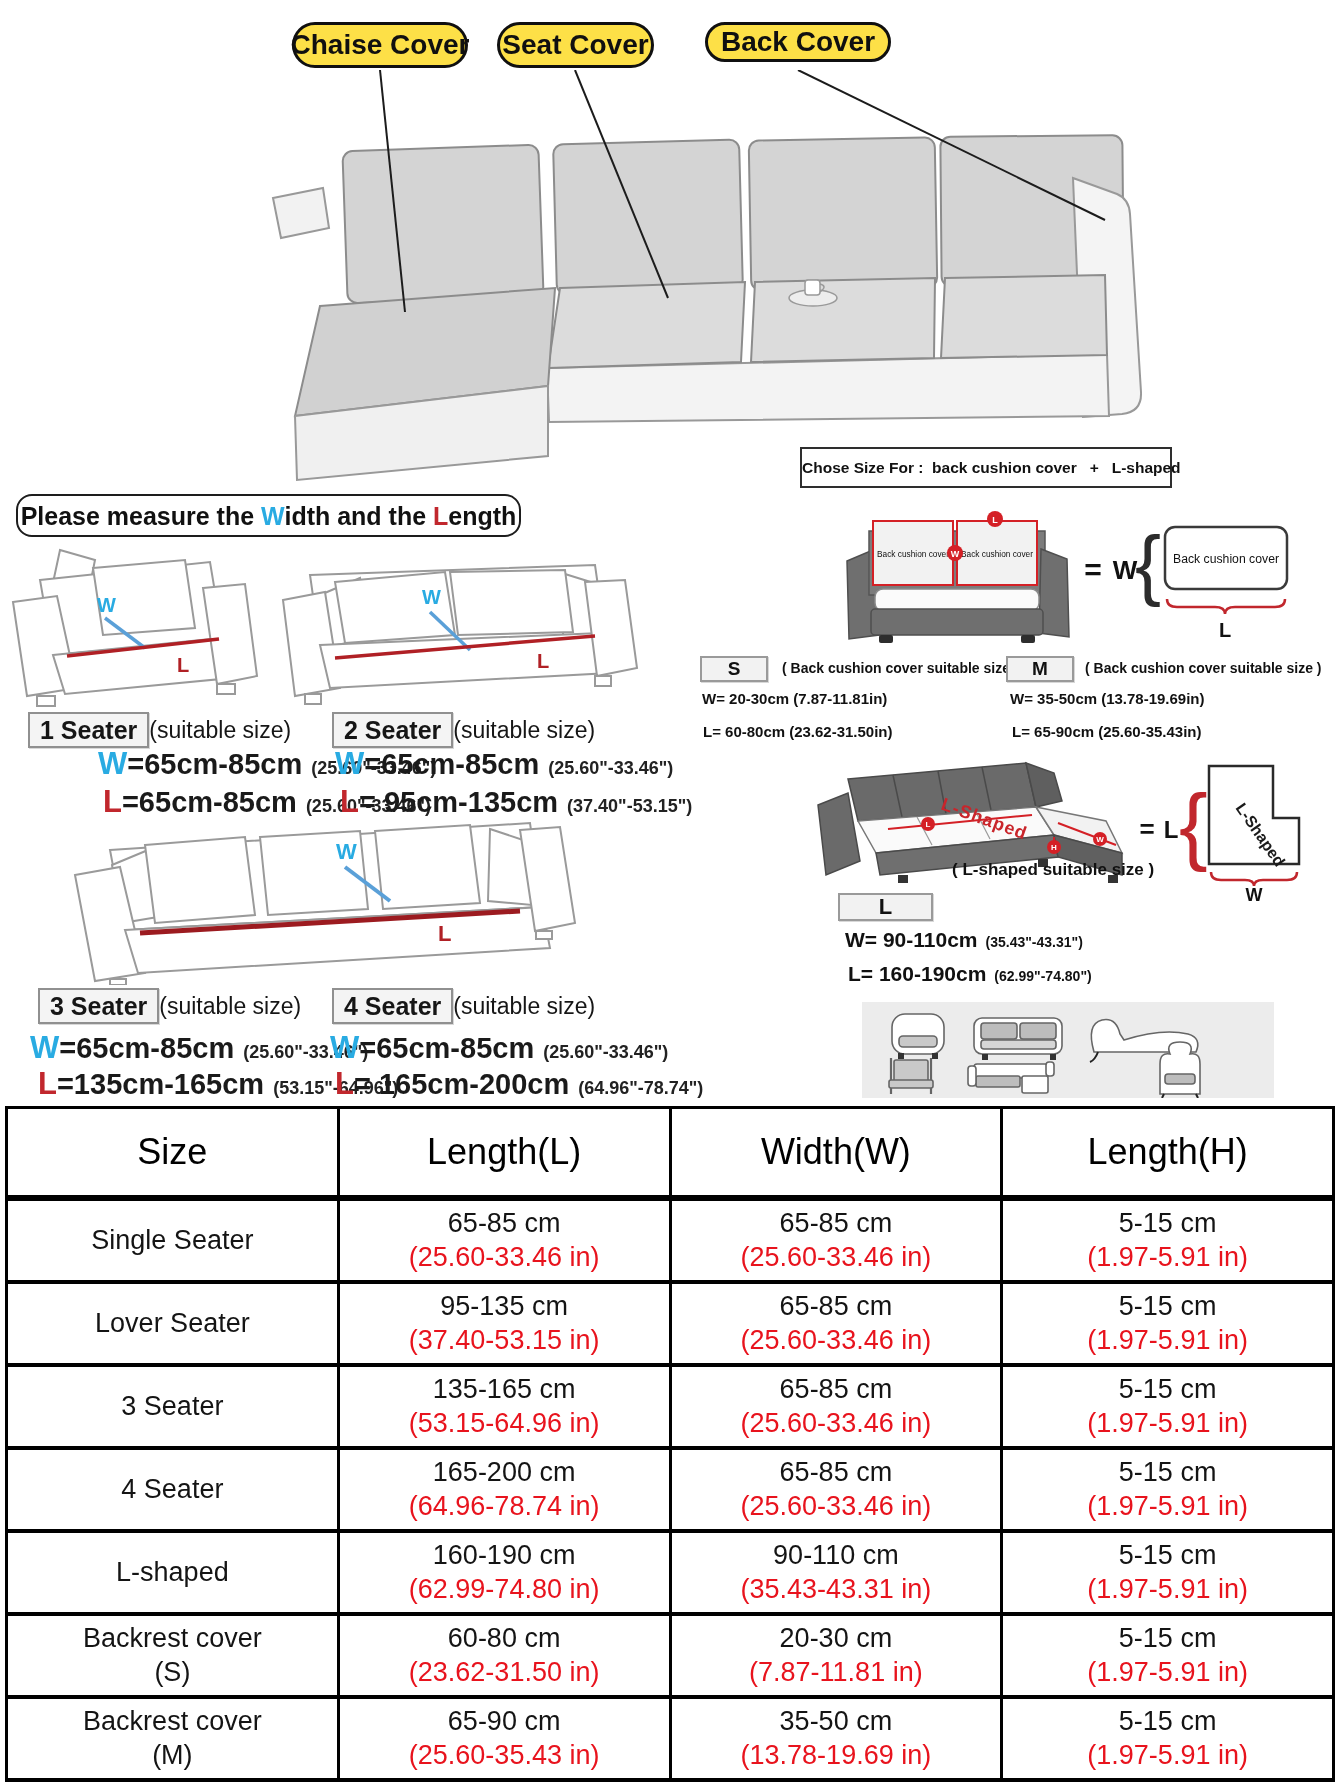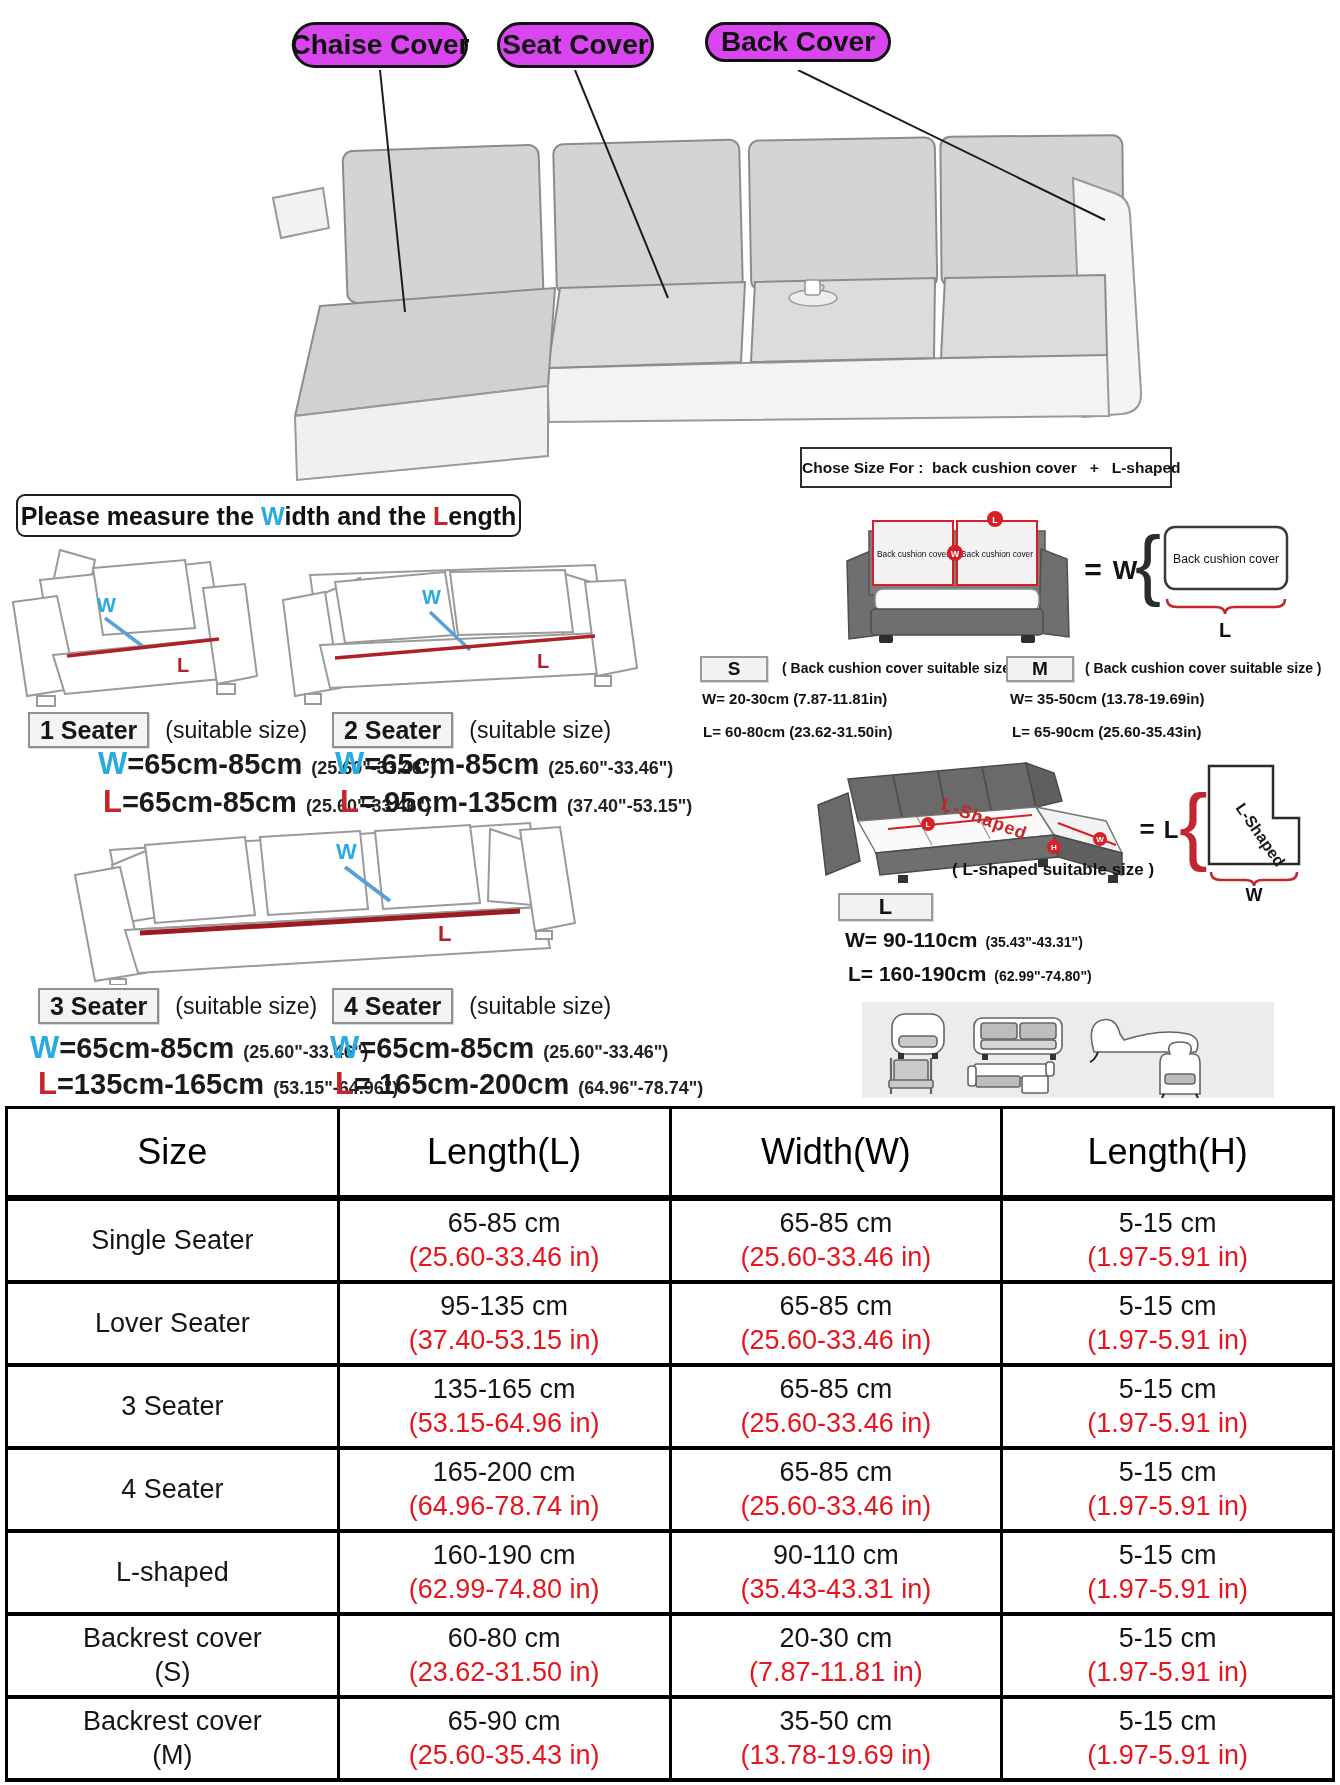--- a/index.html
+++ b/index.html
@@ -1,29 +1,29 @@
 <!DOCTYPE html>
 <html><head>
 <meta charset="utf-8">
 <style>
   *{margin:0;padding:0;box-sizing:border-box}
   html,body{background:#fff}
   body{font-family:"Liberation Sans", sans-serif;color:#111}
   #page{position:relative;width:1340px;height:1785px;background:#fff;overflow:hidden}
   .abs{position:absolute}
   
-  .pill{border:3px solid #101010;border-radius:30px;background:#d946ef;display:flex;align-items:center;justify-content:center;
+  .pill{border:3px solid #101010;border-radius:30px;background:#fde047;display:flex;align-items:center;justify-content:center;
         font-weight:bold;font-size:28px;color:#101010;white-space:nowrap}
   
-  .measure-box{border:2px solid #1d1d1d;border-radius:9px;background:#fff;text-align:center;font-weight:bold;
+  .measure-box{border:2px solid #1d1d1d;border-radius:16px;background:#fff;text-align:center;font-weight:bold;
         font-size:25px;line-height:41px;white-space:pre}
   .w-blue{color:#29abe2}
   .l-red{color:#c1272d}
   
-  .seater-head{display:flex;align-items:center;gap:16px;white-space:nowrap}
+  .seater-head{display:flex;align-items:center;white-space:nowrap}
   .seater-box{border:2px solid #909090;background:#f4f4f4;box-shadow:1px 1px 0 #d8d8d8;padding:0 10px;
         font-size:25px;font-weight:bold;line-height:32px;color:#161616}
   .seater-note{font-size:23px;font-weight:normal;color:#161616}
   .spec{font-weight:bold;white-space:nowrap;color:#1a1a1a}
   .spec .lw{font-size:31px;color:#29abe2}
   .spec .ll{font-size:31px;color:#c1272d}
   .spec .val{font-size:29px;color:#1a1a1a}
   .spec .in{font-size:18px;margin-left:9px;color:#222}
   
   .choose-box{border:2px solid #2e2e2e;background:#fff;text-align:left;font-weight:bold;font-size:15.5px;

